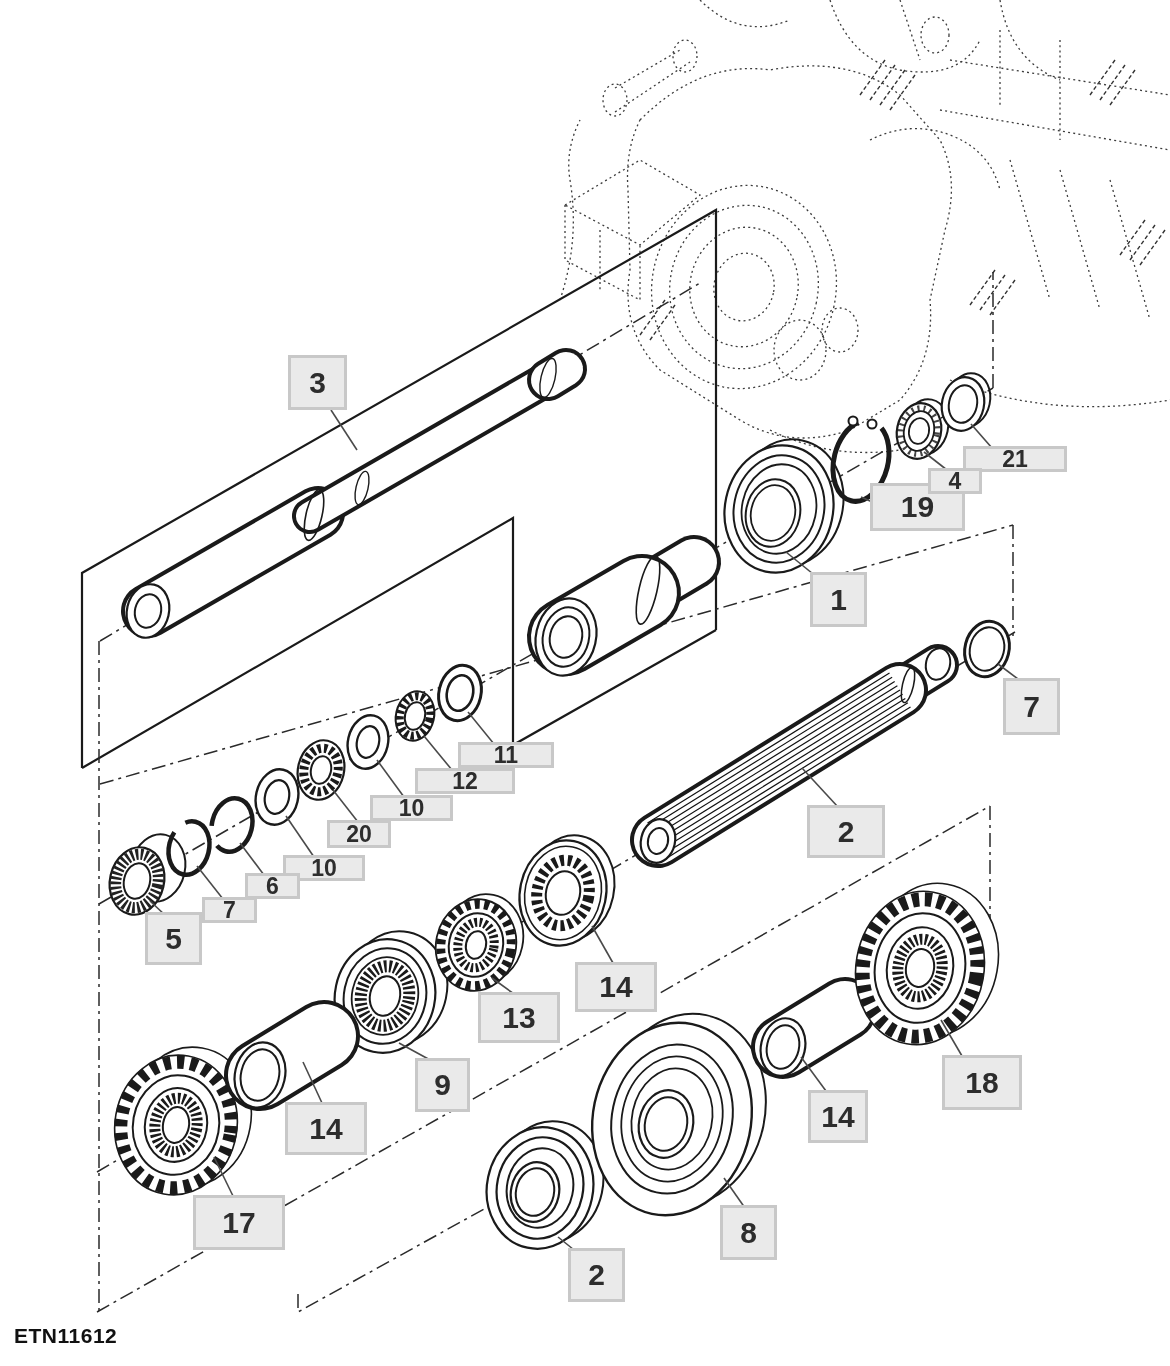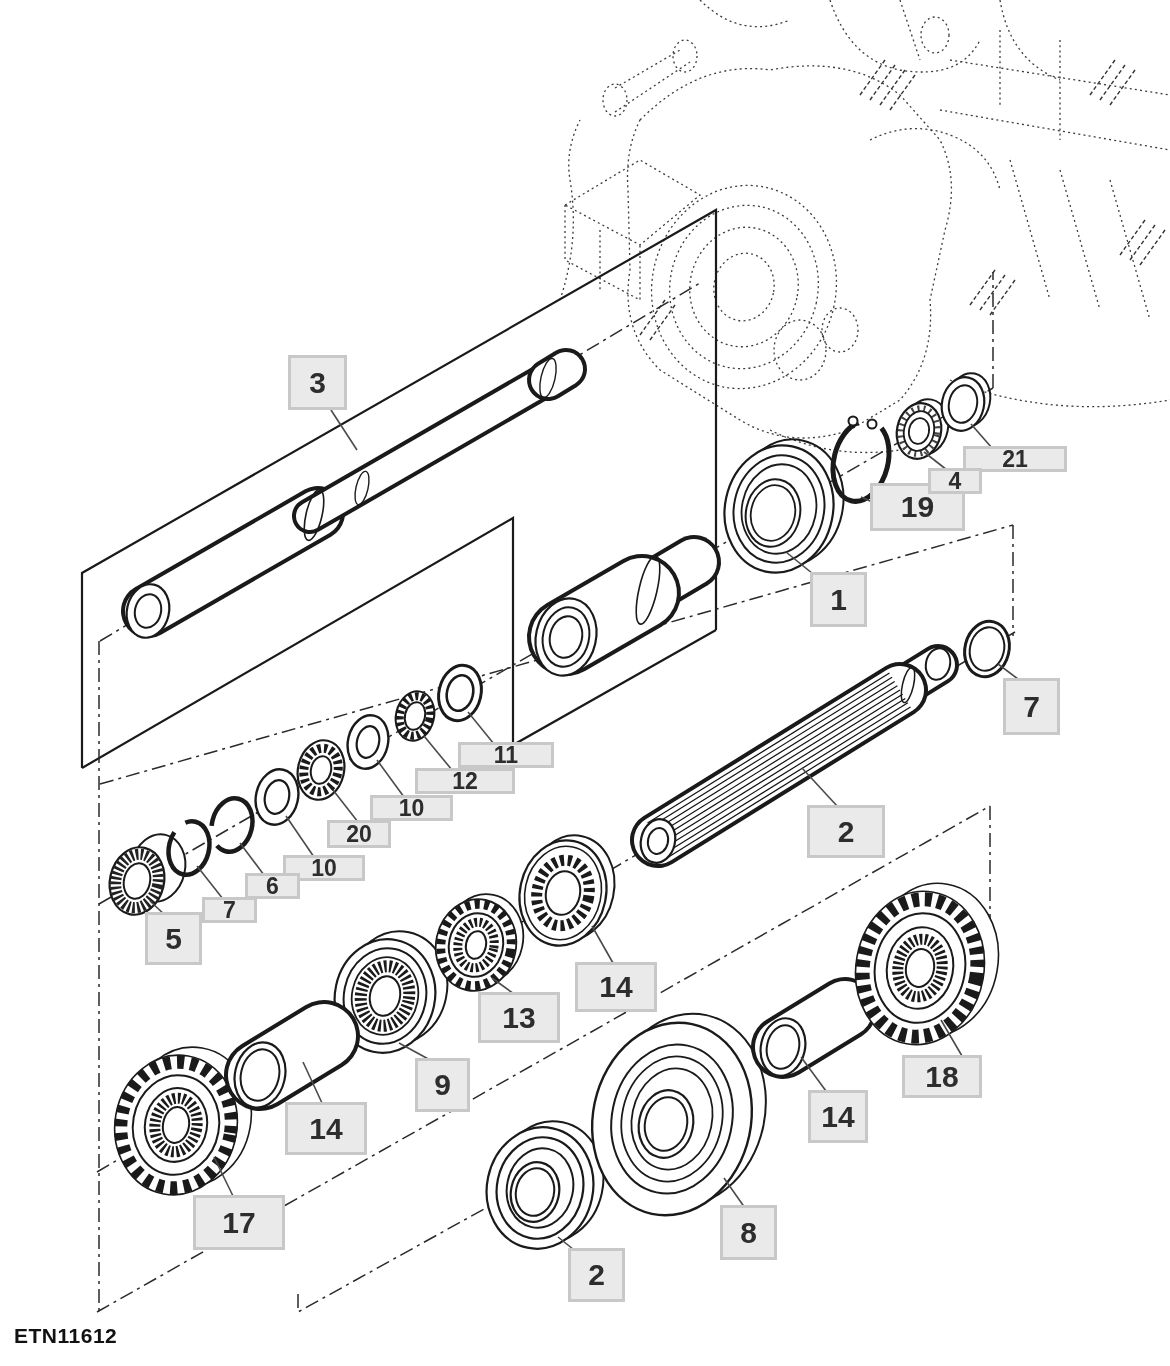--- a/index.html
+++ b/index.html
@@ -307,20 +307,20 @@
 <div class="co flat" style="left:283px;top:855px;width:82px;height:26px;z-index:7">10</div>
 <div class="co flat" style="left:370px;top:795px;width:83px;height:26px;z-index:5">10</div>
 <div class="co flat" style="left:458px;top:742px;width:96px;height:26px;z-index:3">11</div>
 <div class="co flat" style="left:415px;top:768px;width:100px;height:26px;z-index:4">12</div>
 <div class="co sq" style="left:807px;top:805px;width:78px;height:53px">2</div>
 <div class="co sq" style="left:285px;top:1102px;width:82px;height:53px">14</div>
 <div class="co sq" style="left:808px;top:1090px;width:60px;height:53px">14</div>
 <div class="co sq" style="left:478px;top:992px;width:82px;height:51px">13</div>
 <div class="co sq" style="left:575px;top:962px;width:82px;height:50px">14</div>
 <div class="co sq" style="left:193px;top:1195px;width:92px;height:55px">17</div>
-<div class="co sq" style="left:902px;top:1055px;width:80px;height:43px">18</div>
+<div class="co sq" style="left:942px;top:1055px;width:80px;height:55px">18</div>
 <div class="co sq" style="left:870px;top:483px;width:95px;height:48px">19</div>
 <div class="co flat" style="left:327px;top:820px;width:64px;height:28px;z-index:6">20</div>
 <div class="co flat" style="left:963px;top:446px;width:104px;height:26px;z-index:5">21</div>
 
 <div class="code">ETN11612</div>
 
 </div>
 
 </body></html>

